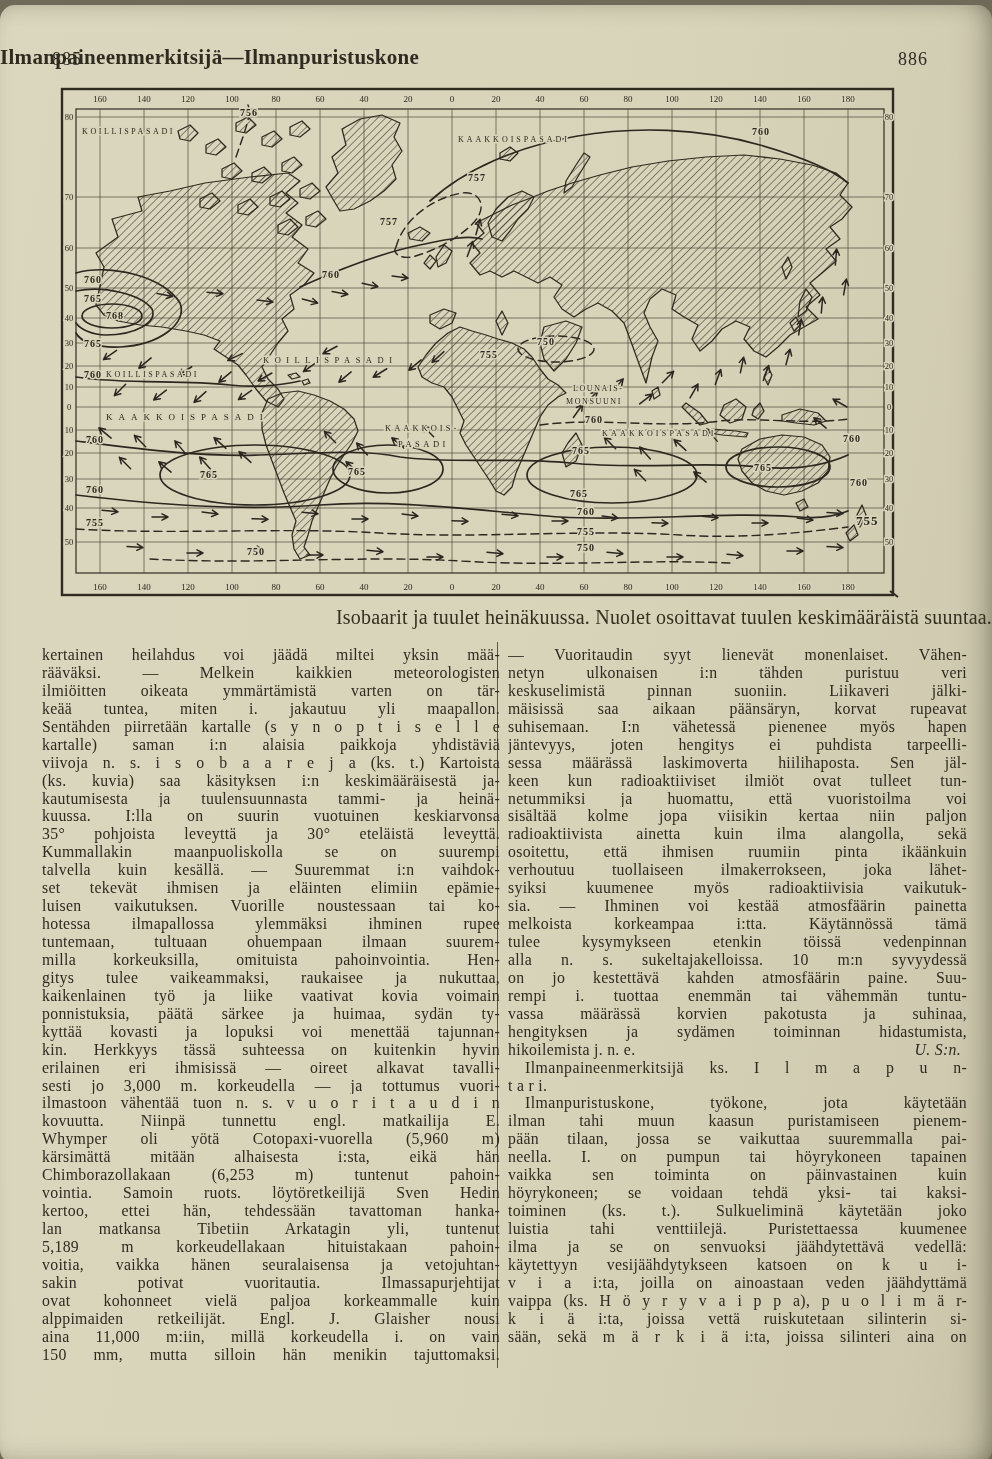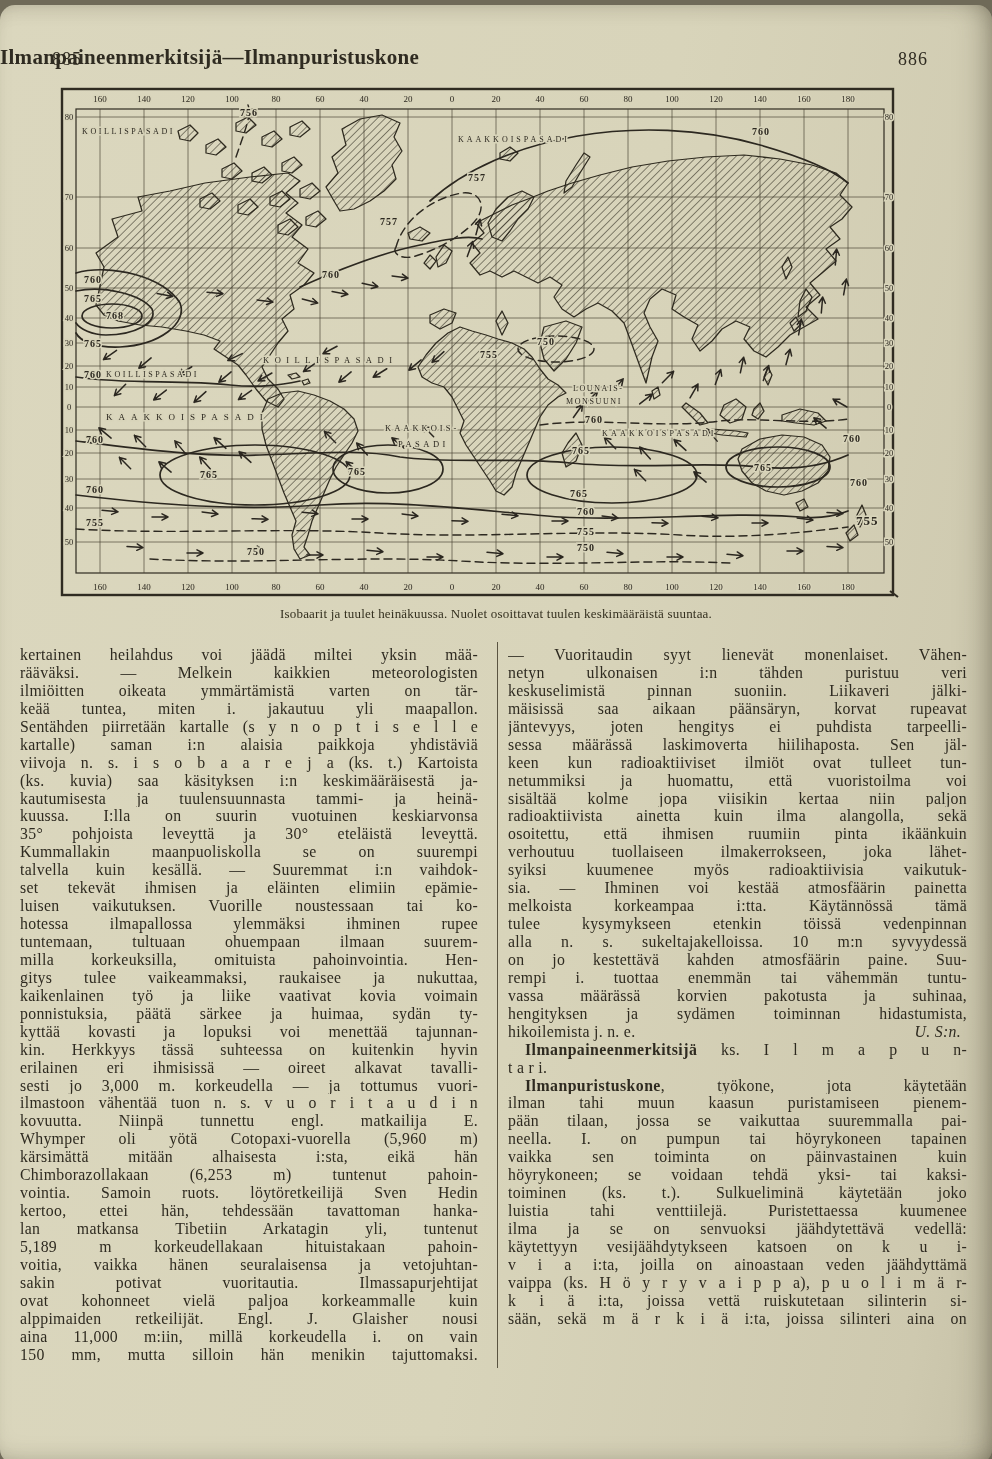--- a/index.html
+++ b/index.html
@@ -9,32 +9,32 @@
     box-shadow:inset -20px 0 34px -20px rgba(60,54,38,.55), inset 0 -16px 30px -24px rgba(60,54,38,.5), inset 0 14px 24px -22px rgba(60,54,38,.35);
     color:#2f2b21; font-family:"Liberation Serif","DejaVu Serif",serif;
     overflow:hidden;
     border-radius:15px;
   }
   .hdr{position:absolute;top:40px;left:0;width:100%;height:34px;}
   .pgnum{position:absolute;top:4px;font-size:18px;letter-spacing:1px;}
   .pgnum.l{left:52px;} .pgnum.r{right:64px;}
   .title{position:absolute;top:0;left:0;width:100%;text-align:left;font-weight:bold;font-size:21px;letter-spacing:.3px;}
   svg.map{position:absolute;top:0;left:0;}
-  .caption{position:absolute;top:601px;left:0;width:100%;text-align:center;font-size:13px;letter-spacing:.2px;color:#34301f;}
+  .caption{position:absolute;top:601px;left:0;width:100%;text-align:right;font-size:20px;letter-spacing:.2px;color:#34301f;}
   .cols{position:absolute;top:641px;left:0;width:100%;}
   .col{position:absolute;top:0;font-size:15.8px;line-height:17.95px;letter-spacing:.3px;color:#2e2a20;}
-  .col.left{left:20px;width:458px;}
+  .col.left{left:42px;width:458px;}
   .col.right{left:508px;width:459px;}
   .divider{position:absolute;top:-4px;left:497px;width:1px;height:726px;background:#5a5441;}
   .tl{height:17.95px;overflow:hidden;}
   .just{text-align:justify;text-align-last:justify;}
   .ind{padding-left:17px;}
   .sig{display:flex;justify-content:space-between;gap:28px;}
   .sig i{padding-right:6px;}
-  b{font-weight:bold;letter-spacing:.45px;}
+  b{font-weight:normal;letter-spacing:.45px;}
 </style>
 </head>
 <body>
 
 <div class="page">
 
   <div class="hdr">
     <div class="pgnum l">885</div>
     <div class="title">Ilmanpaineenmerkitsijä—Ilmanpuristuskone</div>
     <div class="pgnum r">886</div>
@@ -569,20 +569,21 @@
         <div class="tl just">ovat kohonneet vielä paljoa korkeammalle kuin</div>
         <div class="tl just">alppimaiden retkeilijät. Engl. J. Glaisher nousi</div>
         <div class="tl just">aina 11,000 m:iin, millä korkeudella i. on vain</div>
         <div class="tl just">150 mm, mutta silloin hän menikin tajuttomaksi.</div>
       </div>
     <div class="col right" id="col-right">
         <div class="tl just">— Vuoritaudin syyt lienevät monenlaiset. Vähen-</div>
         <div class="tl just">netyn ulkonaisen i:n tähden puristuu veri</div>
         <div class="tl just">keskuselimistä pinnan suoniin. Liikaveri jälki-</div>
         <div class="tl just">mäisissä saa aikaan päänsäryn, korvat rupeavat</div>
+        <div class="tl just">suhisemaan. I:n vähetessä pienenee myös hapen</div>
         <div class="tl just">jäntevyys, joten hengitys ei puhdista tarpeelli-</div>
         <div class="tl just">sessa määrässä laskimoverta hiilihaposta. Sen jäl-</div>
         <div class="tl just">keen kun radioaktiiviset ilmiöt ovat tulleet tun-</div>
         <div class="tl just">netummiksi ja huomattu, että vuoristoilma voi</div>
         <div class="tl just">sisältää kolme jopa viisikin kertaa niin paljon</div>
         <div class="tl just">radioaktiivista ainetta kuin ilma alangolla, sekä</div>
         <div class="tl just">osoitettu, että ihmisen ruumiin pinta ikäänkuin</div>
         <div class="tl just">verhoutuu tuollaiseen ilmakerrokseen, joka lähet-</div>
         <div class="tl just">syiksi kuumenee myös radioaktiivisia vaikutuk-</div>
         <div class="tl just">sia. — Ihminen voi kestää atmosfäärin painetta</div>

